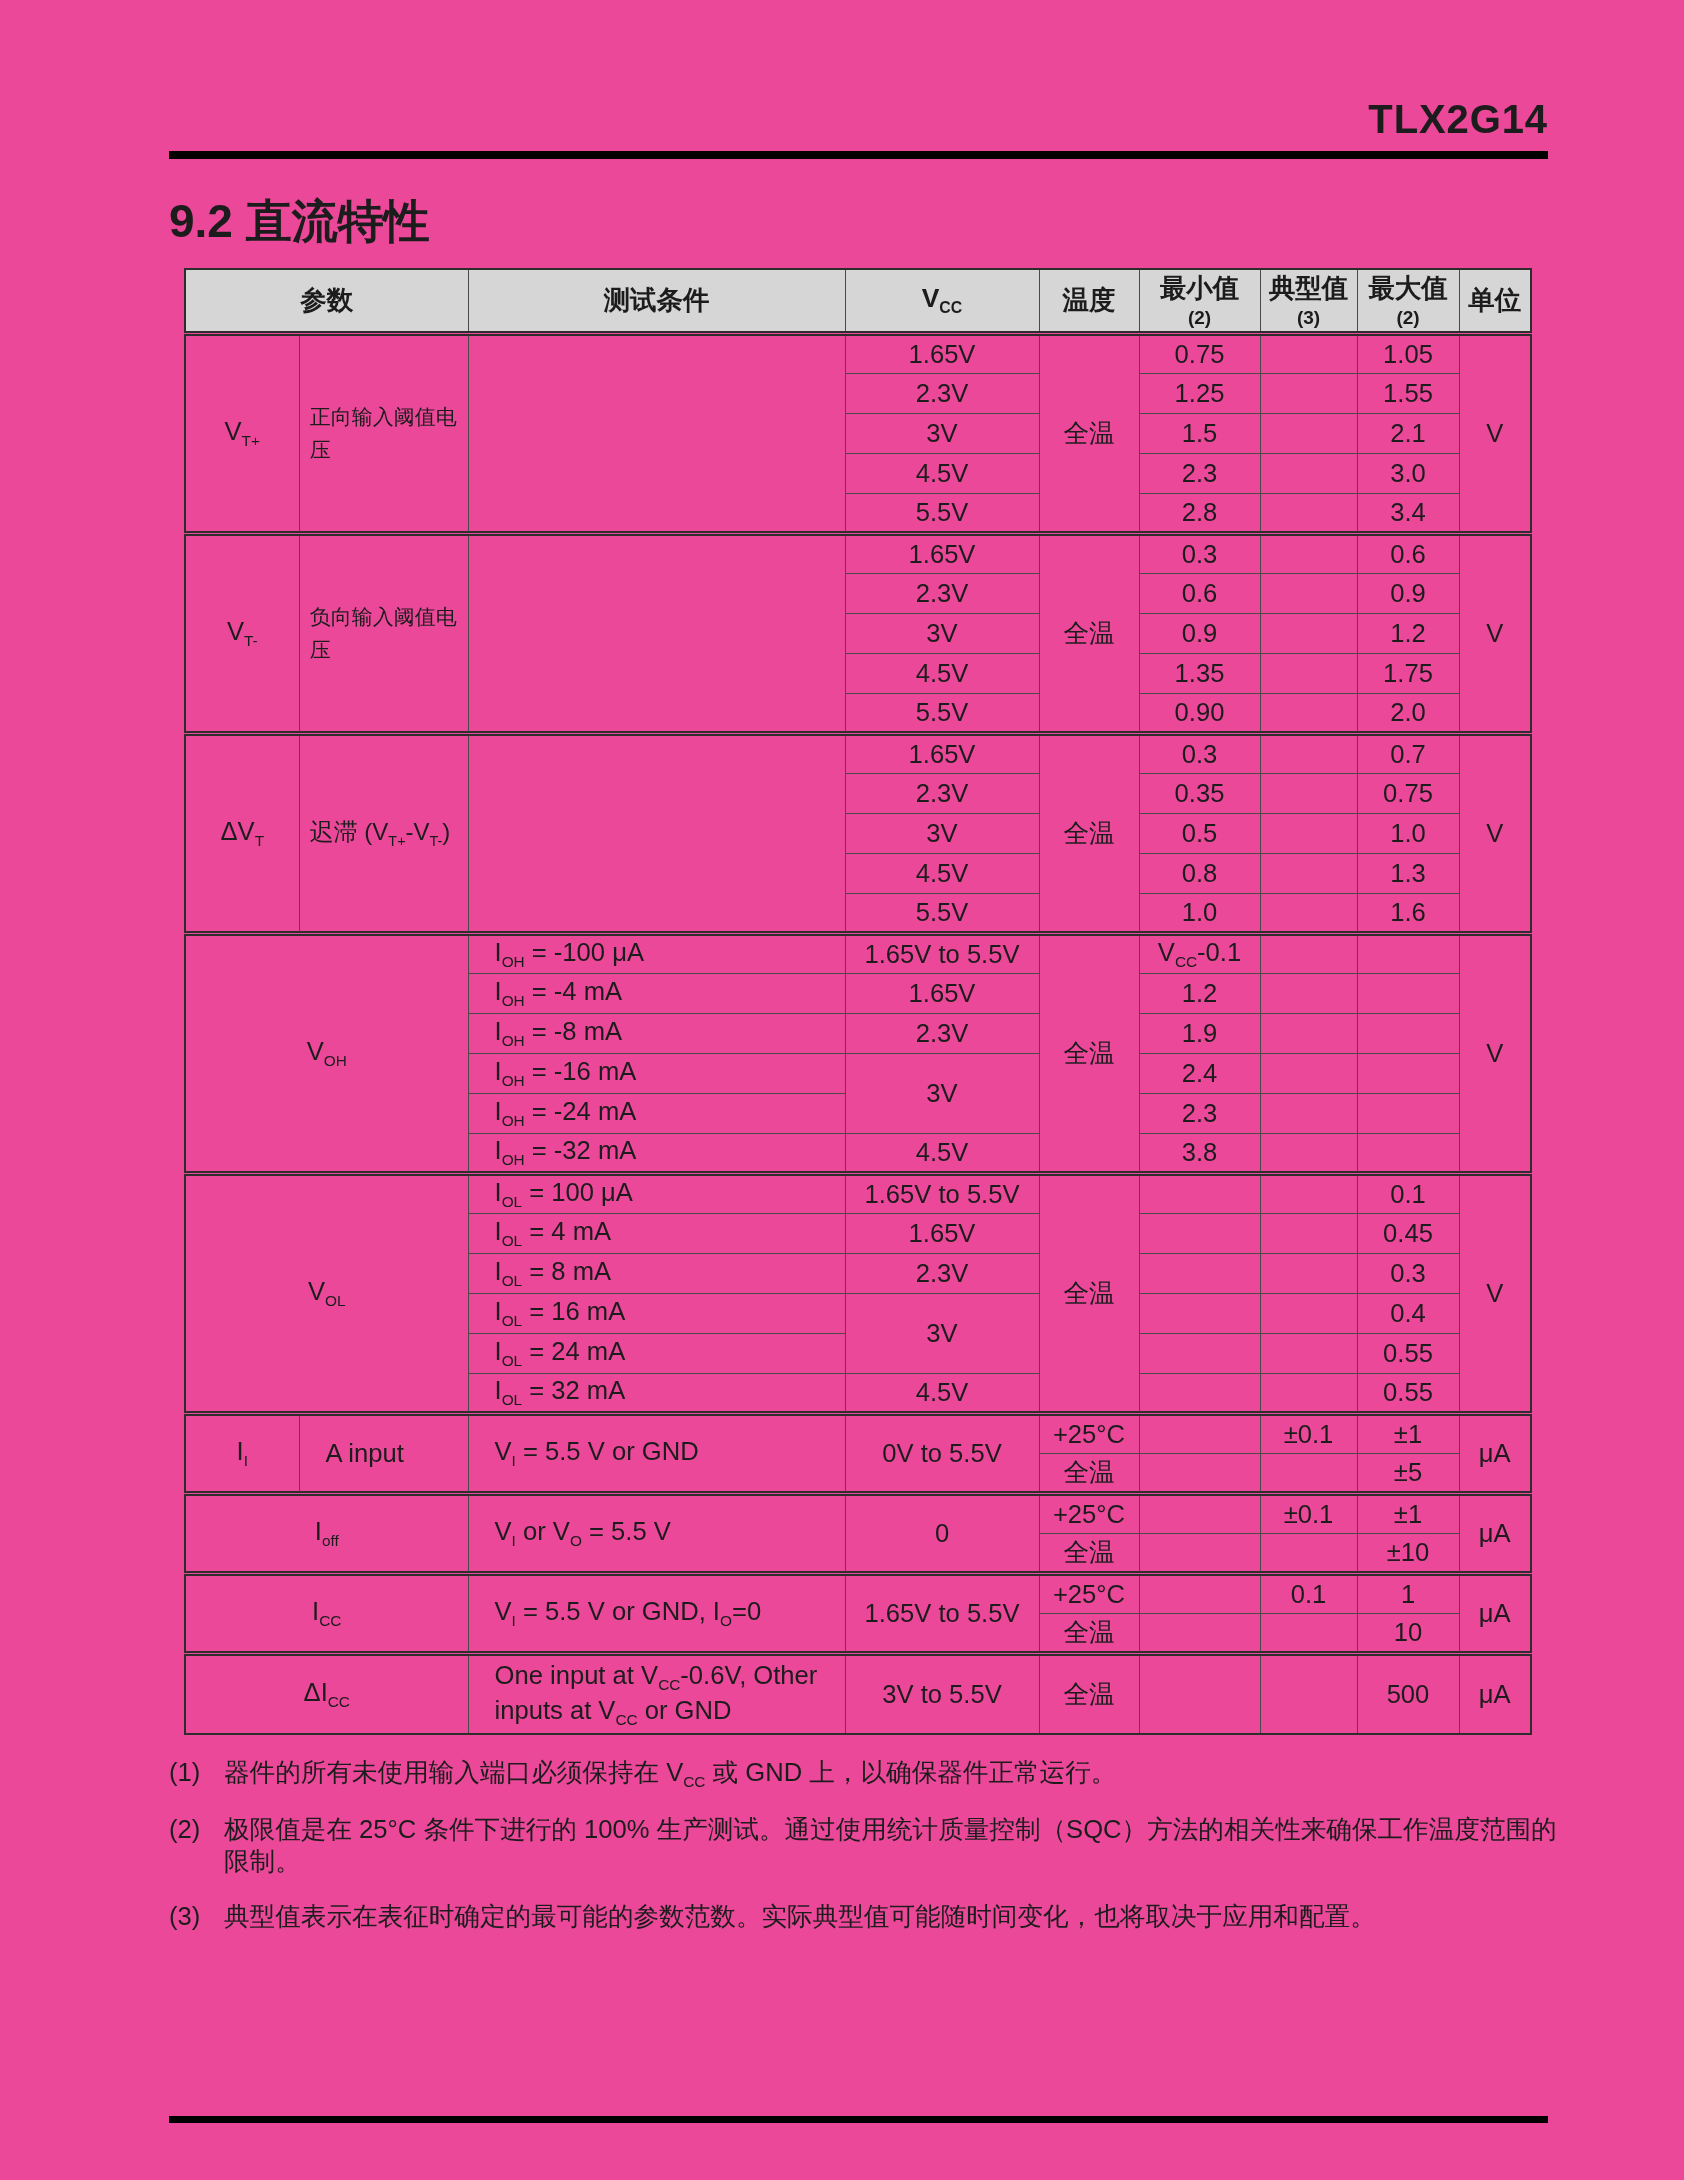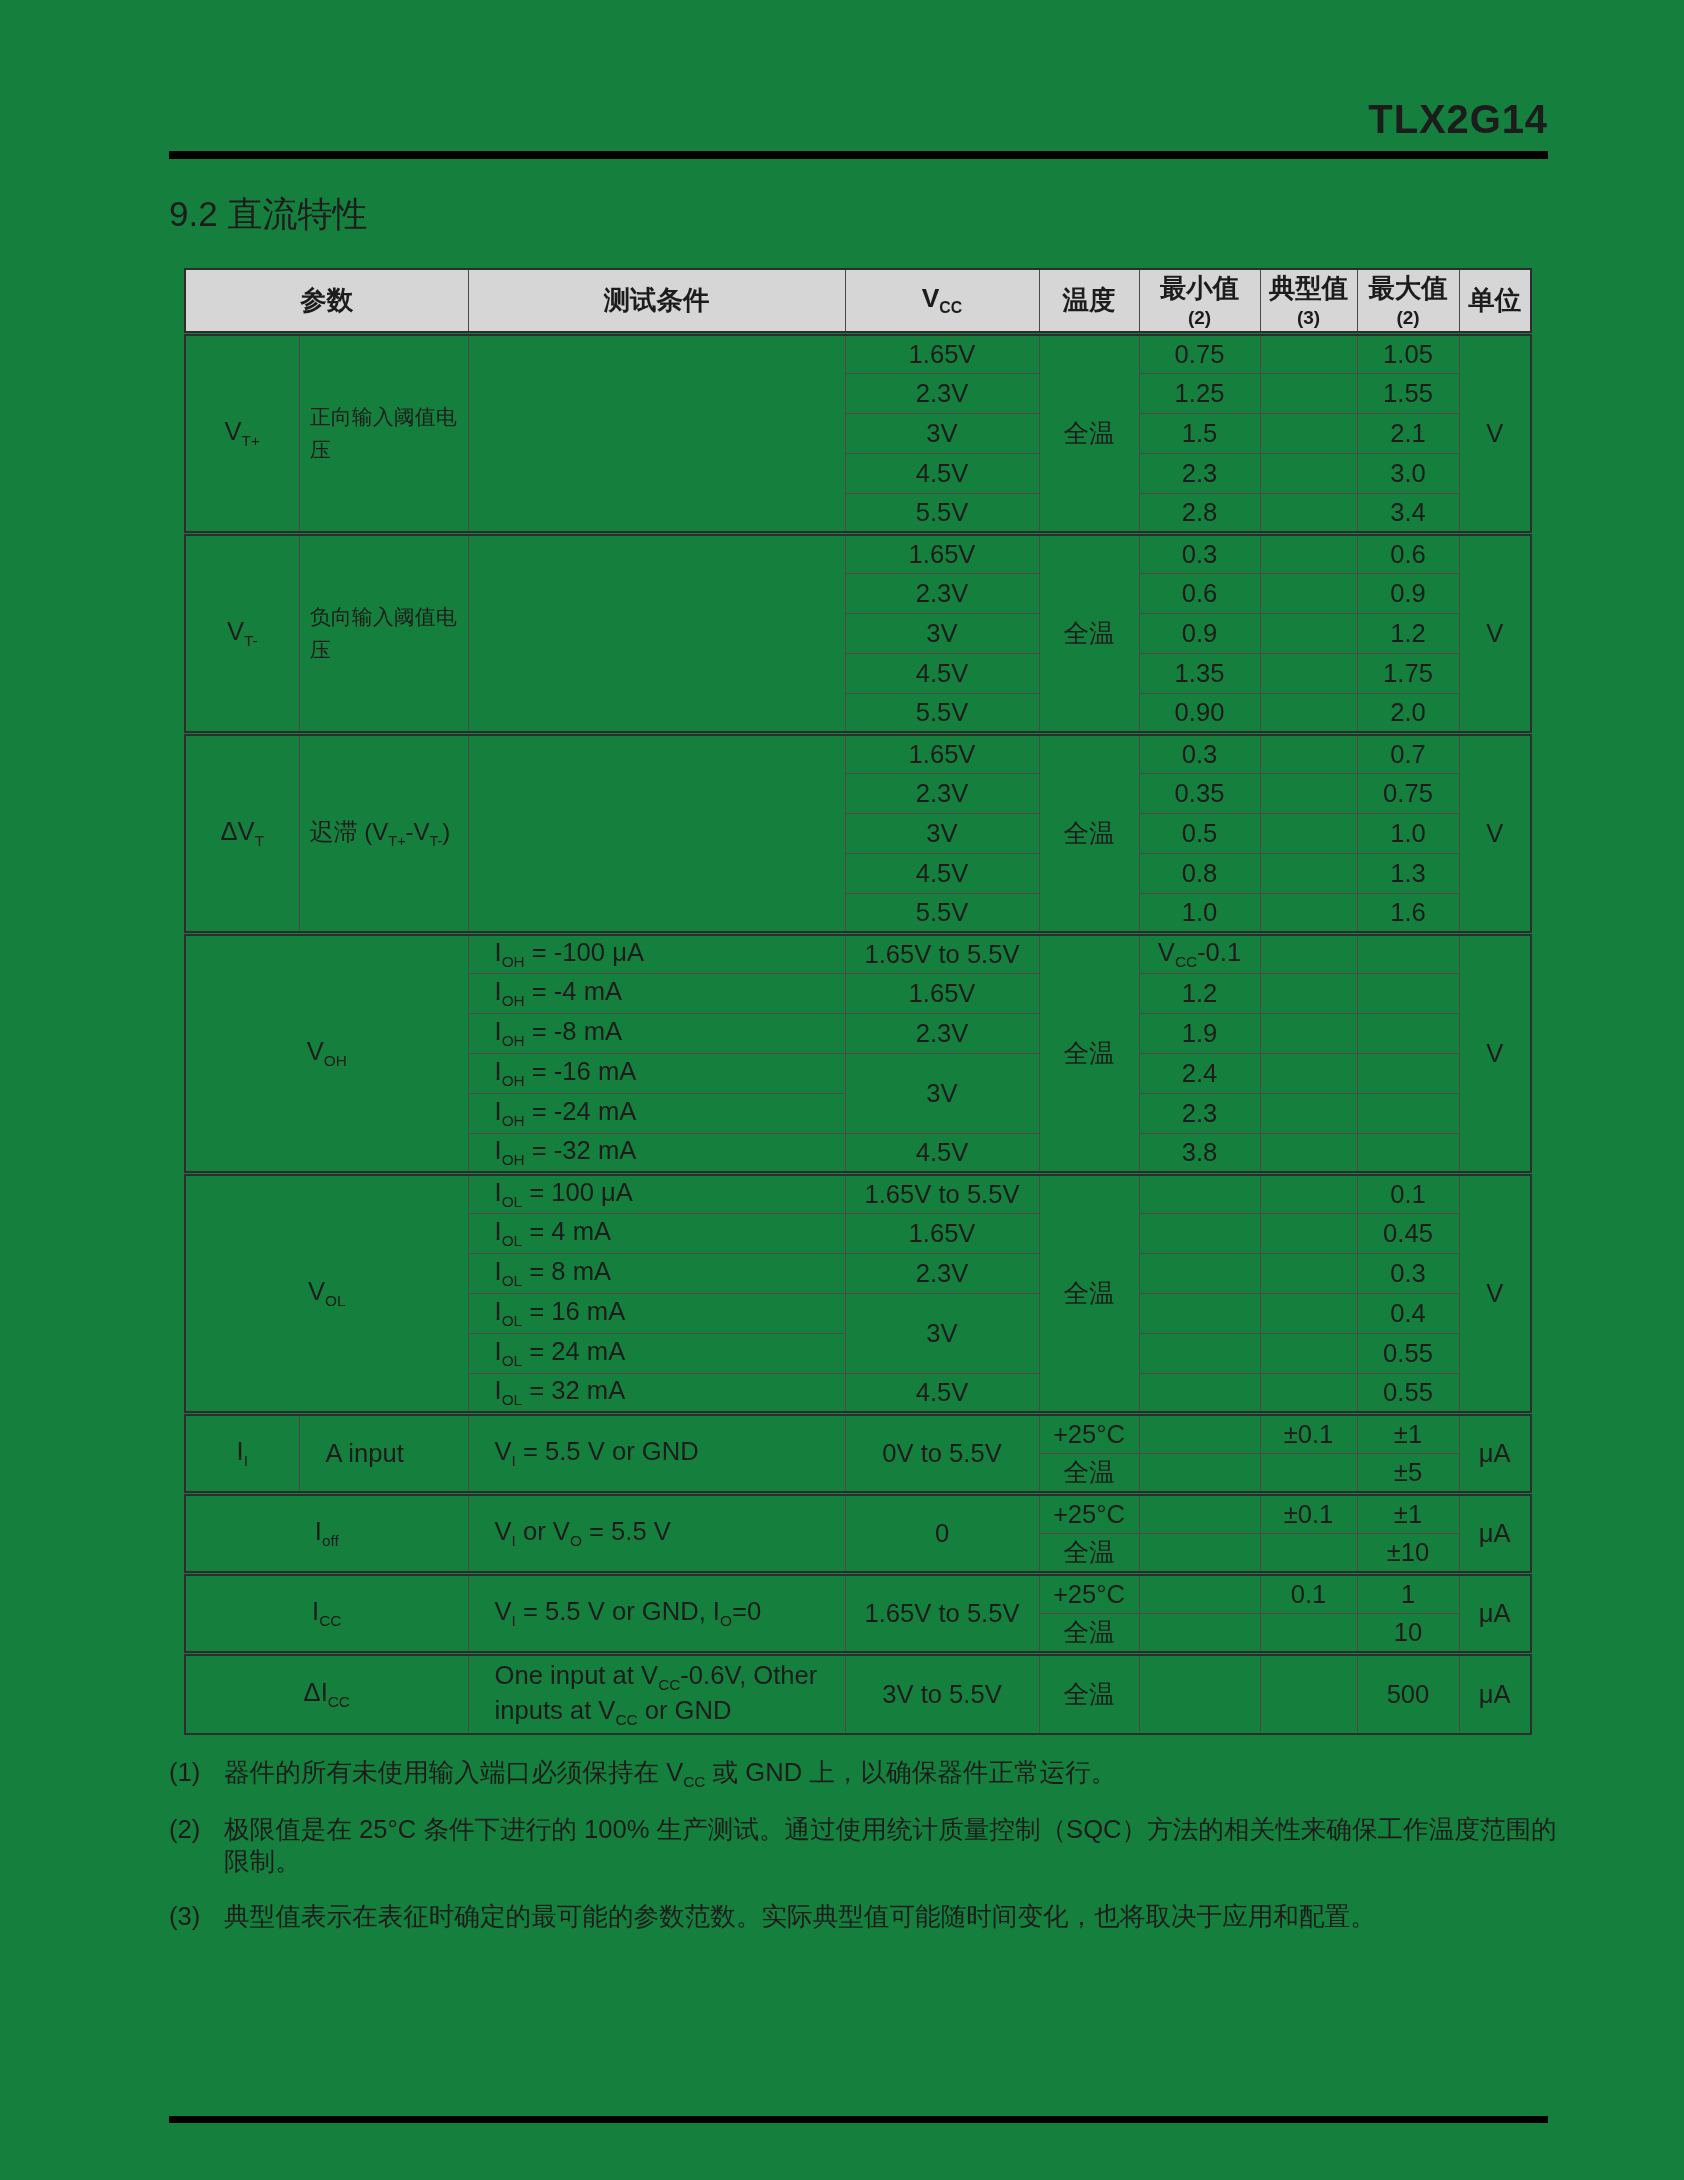--- a/index.html
+++ b/index.html
@@ -1,20 +1,20 @@
 <!DOCTYPE html>
 <html style="font-size:13.6px"><head>
 <meta charset="utf-8">
 <style>
   html,body{margin:0;padding:0;background:#ffffff;}
-  .page{position:relative;width:1685px;height:2181px;background:#15803d;overflow:hidden;
+  .page{position:relative;width:1685px;height:2181px;background:#ec4899;overflow:hidden;
         font-family:"Liberation Sans","DejaVu Sans",sans-serif;color:#1c1c1c;}
   .doc-title{position:absolute;top:97px;right:137px;font-size:40px;font-weight:900;letter-spacing:0.9px;}
   .top-rule{position:absolute;top:151px;left:169px;right:137px;height:7.7px;background:#000;}
-  .section-title{position:absolute;top:191px;left:169px;margin:0;font-size:35px;font-weight:400;}
+  .section-title{position:absolute;top:191px;left:169px;margin:0;font-size:46px;font-weight:700;}
   table.dc{position:absolute;top:268px;left:184px;width:1347px;border-collapse:collapse;table-layout:fixed;
            font-size:25.6px;border:2.6px solid #2d2d2d;}
   td,th{border:1.7px solid #4a4a4a;text-align:center;vertical-align:middle;padding:0 5.1px;
         height:40px;box-sizing:border-box;line-height:1.2;overflow:hidden;}
   th{background:#d6d6d6;height:61px;font-weight:700;font-size:26.4px;padding:3.4px 3.4px;}
   th .note{font-size:19px;font-weight:700;line-height:1;margin-top:3.4px;}
   tr.gtop td{border-top:5.1px double #2d2d2d;}
   tbody tr:first-child td{border-top:5.1px double #2d2d2d;}
   .cl{text-align:left;padding-left:26px;}
   .desc{text-align:left;padding-left:10.2px;font-size:21px;line-height:1.6;}

